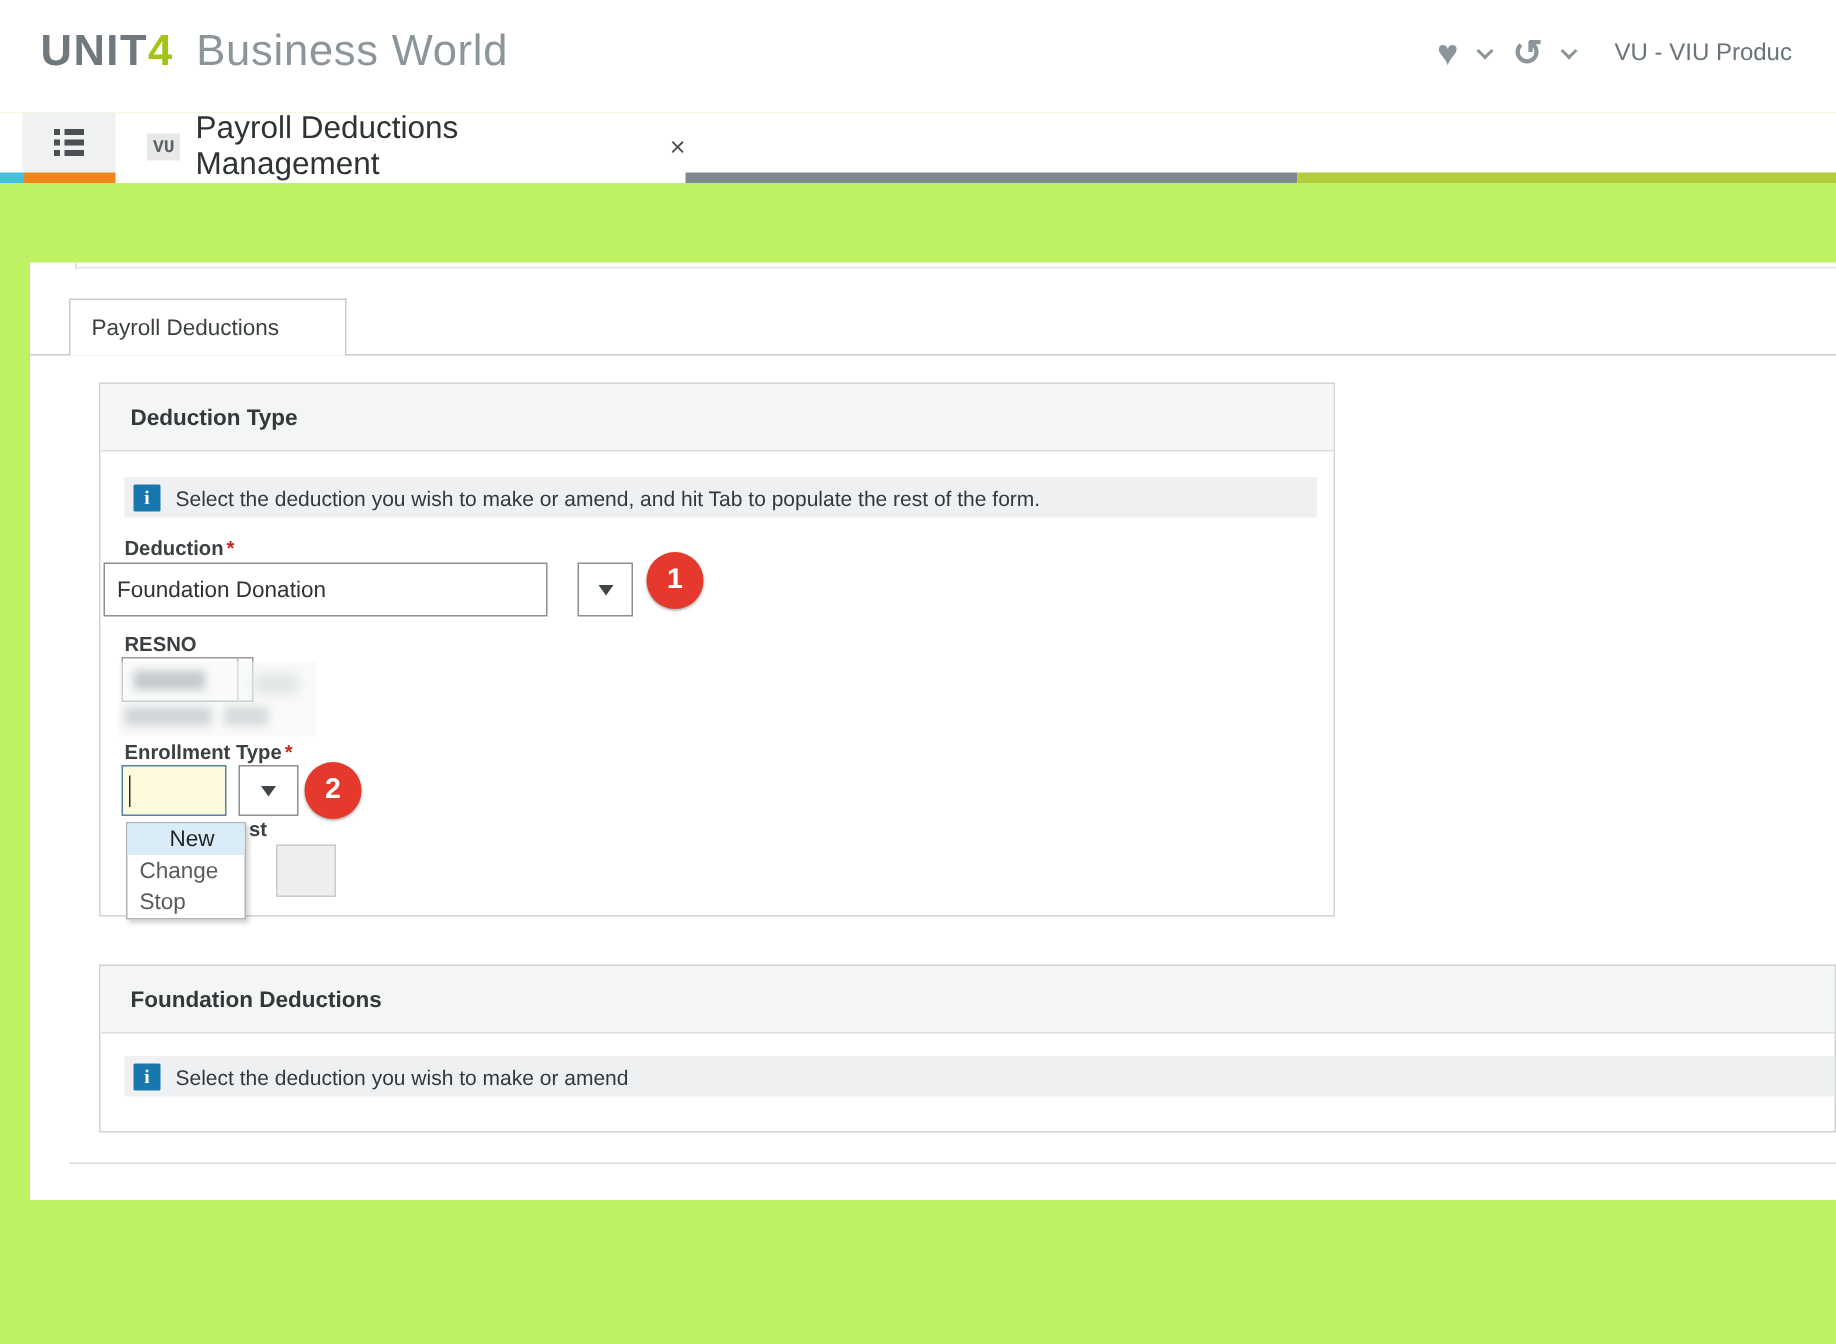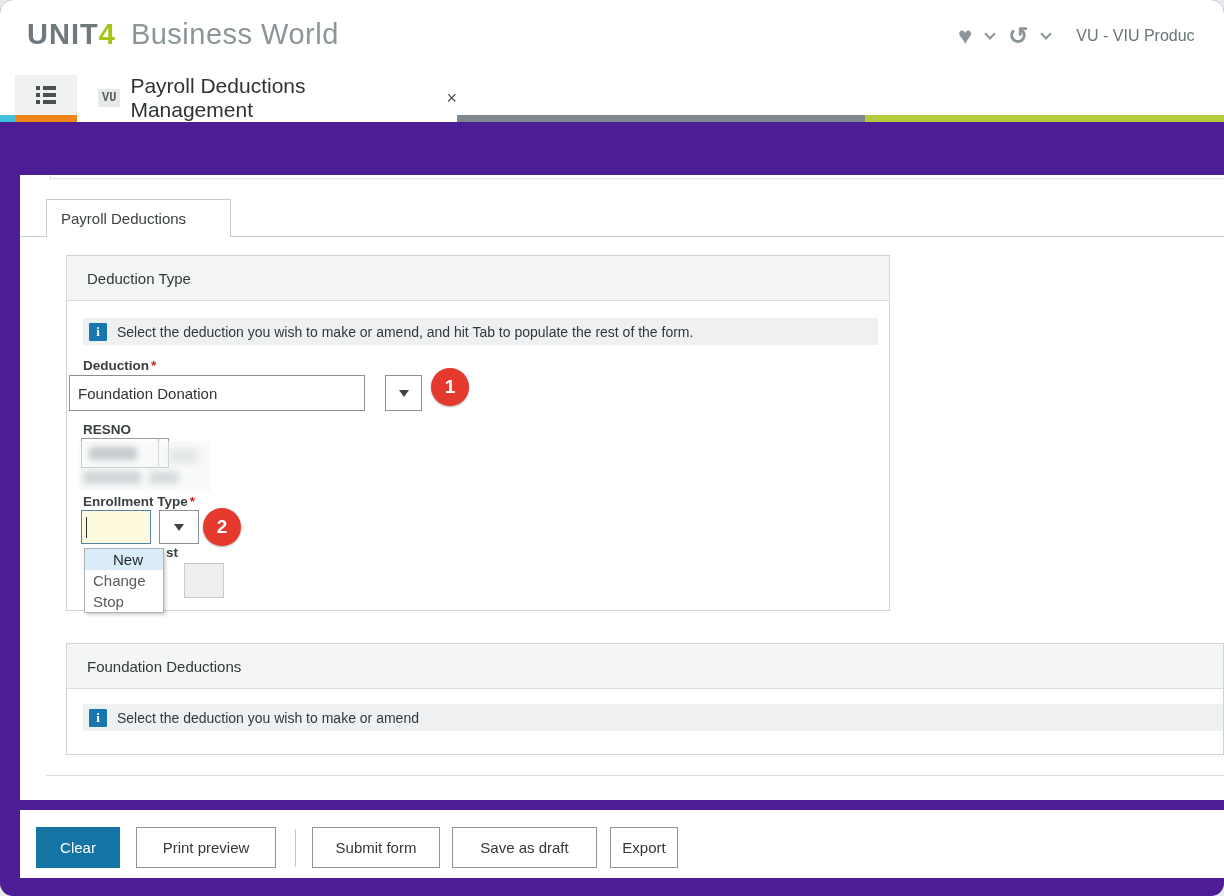--- a/index.html
+++ b/index.html
@@ -1,17 +1,17 @@
 <!DOCTYPE html>
 <html><head>
 <meta charset="utf-8">
 <style>
   * { margin:0; padding:0; box-sizing:border-box; }
   body { background:#e9eaeb; font-family:"Liberation Sans", sans-serif; }
-  .screen { position:relative; width:1224px; height:896px; background:#4c1d95; overflow:hidden;border-radius:13px; }
+  .screen { position:relative; width:1224px; height:896px; background:#bef264; overflow:hidden; }
 
   
   .app-header { position:absolute; left:0; top:0; width:1224px; height:75px; background:#fff; }
   .logo { position:absolute; left:27px; top:18px; font-size:29px; white-space:nowrap; }
   .logo .brand { color:#6f787c; font-weight:bold; letter-spacing:1px; }
   .logo .brand-num { color:#a2c516; font-weight:bold; }
   .logo .product { color:#8c969a; font-weight:normal; margin-left:8px; letter-spacing:0.5px; }
   .header-right { position:absolute; left:958px; top:24px; display:flex; align-items:center; gap:14px; }
   .heart-ico { color:#8b959a; font-size:24px; line-height:24px; }
   .hist-ico { color:#8b959a; font-size:24px; line-height:24px; font-weight:bold; }
@@ -39,21 +39,21 @@
   .main-panel { position:absolute; left:20px; top:175px; width:1204px; height:625px; background:#fff; }
   .panel-topline { position:absolute; left:30px; right:0; top:3px; height:1px; background:#e2e3e4; }
   .panel-toptick { position:absolute; left:30px; top:0; width:1px; height:5px; background:#d5d7d8; }
   .content-topline { position:absolute; left:0; right:0; top:61px; height:1px; background:#c9cccd; }
   .opt-tab { position:absolute; left:26px; top:24px; width:185px; height:38px; background:#fff; border:1px solid #c9cccd; border-bottom:none; z-index:2; display:flex; align-items:center; padding-left:14px; font-size:15px; color:#3a3f42; }
 
   .section-box { position:absolute; border:1px solid #d0d3d4; background:#fff; }
   .box-deduction { left:46px; top:80px; width:824px; height:356px; }
   .box-foundation { left:46px; top:468px; width:1158px; height:112px; }
   .section-header { height:45px; background:#f4f5f5; border-bottom:1px solid #dcdedf; display:flex; align-items:center; padding-left:20px; }
-  .section-title { font-size:15px; font-weight:normal; color:#33383b; }
+  .section-title { font-size:15px; font-weight:bold; color:#33383b; }
 
   .info-bar { position:absolute; height:27px; background:#eef0f2; display:flex; align-items:center; }
   .info-bar-1 { left:16px; top:62px; width:795px; }
   .info-bar-2 { left:16px; top:60px; right:0; }
   .info-ico { width:18px; height:18px; background:#1878ad; color:#fff; font-size:13px; font-weight:bold; display:flex; align-items:center; justify-content:center; margin:0 10px 0 6px; border-radius:1px; font-family:"Liberation Serif", serif; }
   .info-text { font-size:14px; color:#33383b; }
 
   .fld-label { position:absolute; font-size:13.5px; font-weight:bold; color:#3b4043; white-space:nowrap; }
   .req { color:#cc2418; margin-left:2px; }
 
@@ -212,22 +212,14 @@
       </div>
       <div class="info-bar info-bar-2">
         <span class="info-ico">i</span>
         <span class="info-text">Select the deduction you wish to make or amend</span>
       </div>
     </div>
 
     <div class="panel-bottomline"></div>
   </div>
 
-  <div class="footer-bar">
-    <div class="btn btn-primary btn-clear">Clear</div>
-    <div class="btn btn-secondary btn-print">Print preview</div>
-    <div class="footer-divider"></div>
-    <div class="btn btn-secondary btn-submit">Submit form</div>
-    <div class="btn btn-secondary btn-save">Save as draft</div>
-    <div class="btn btn-secondary btn-export">Export</div>
-  </div>
 
 </div>
 
 </body></html>

